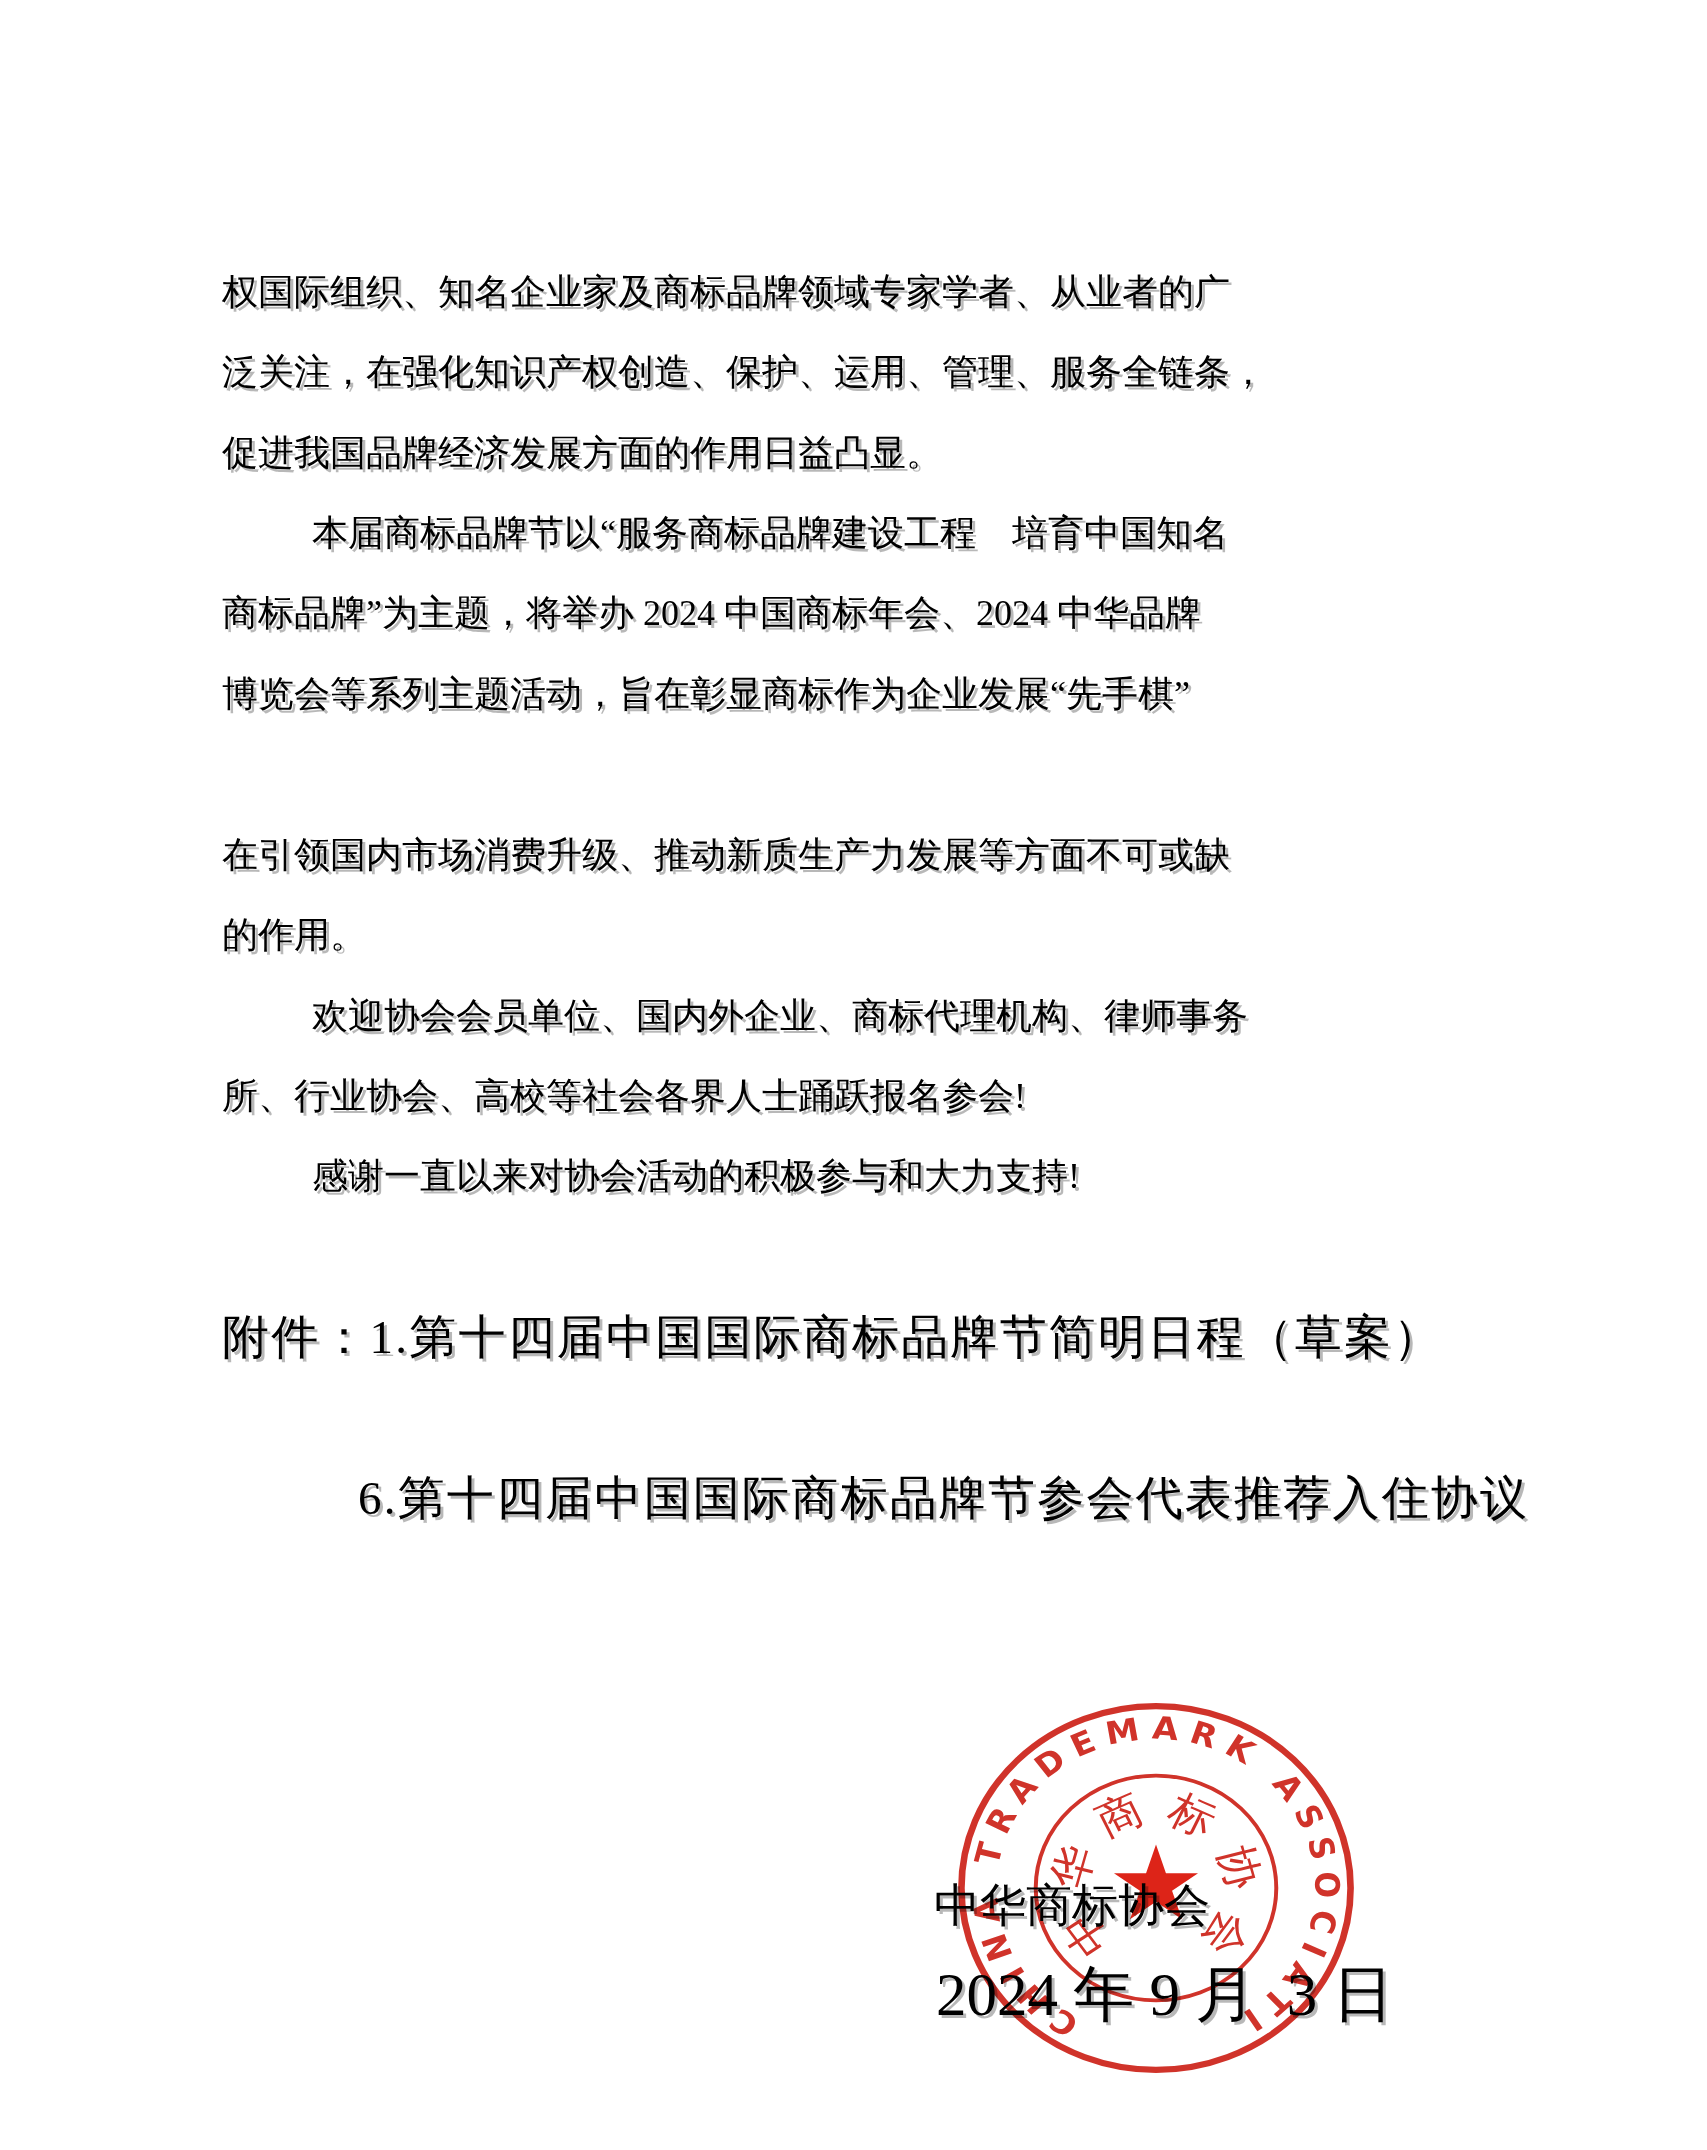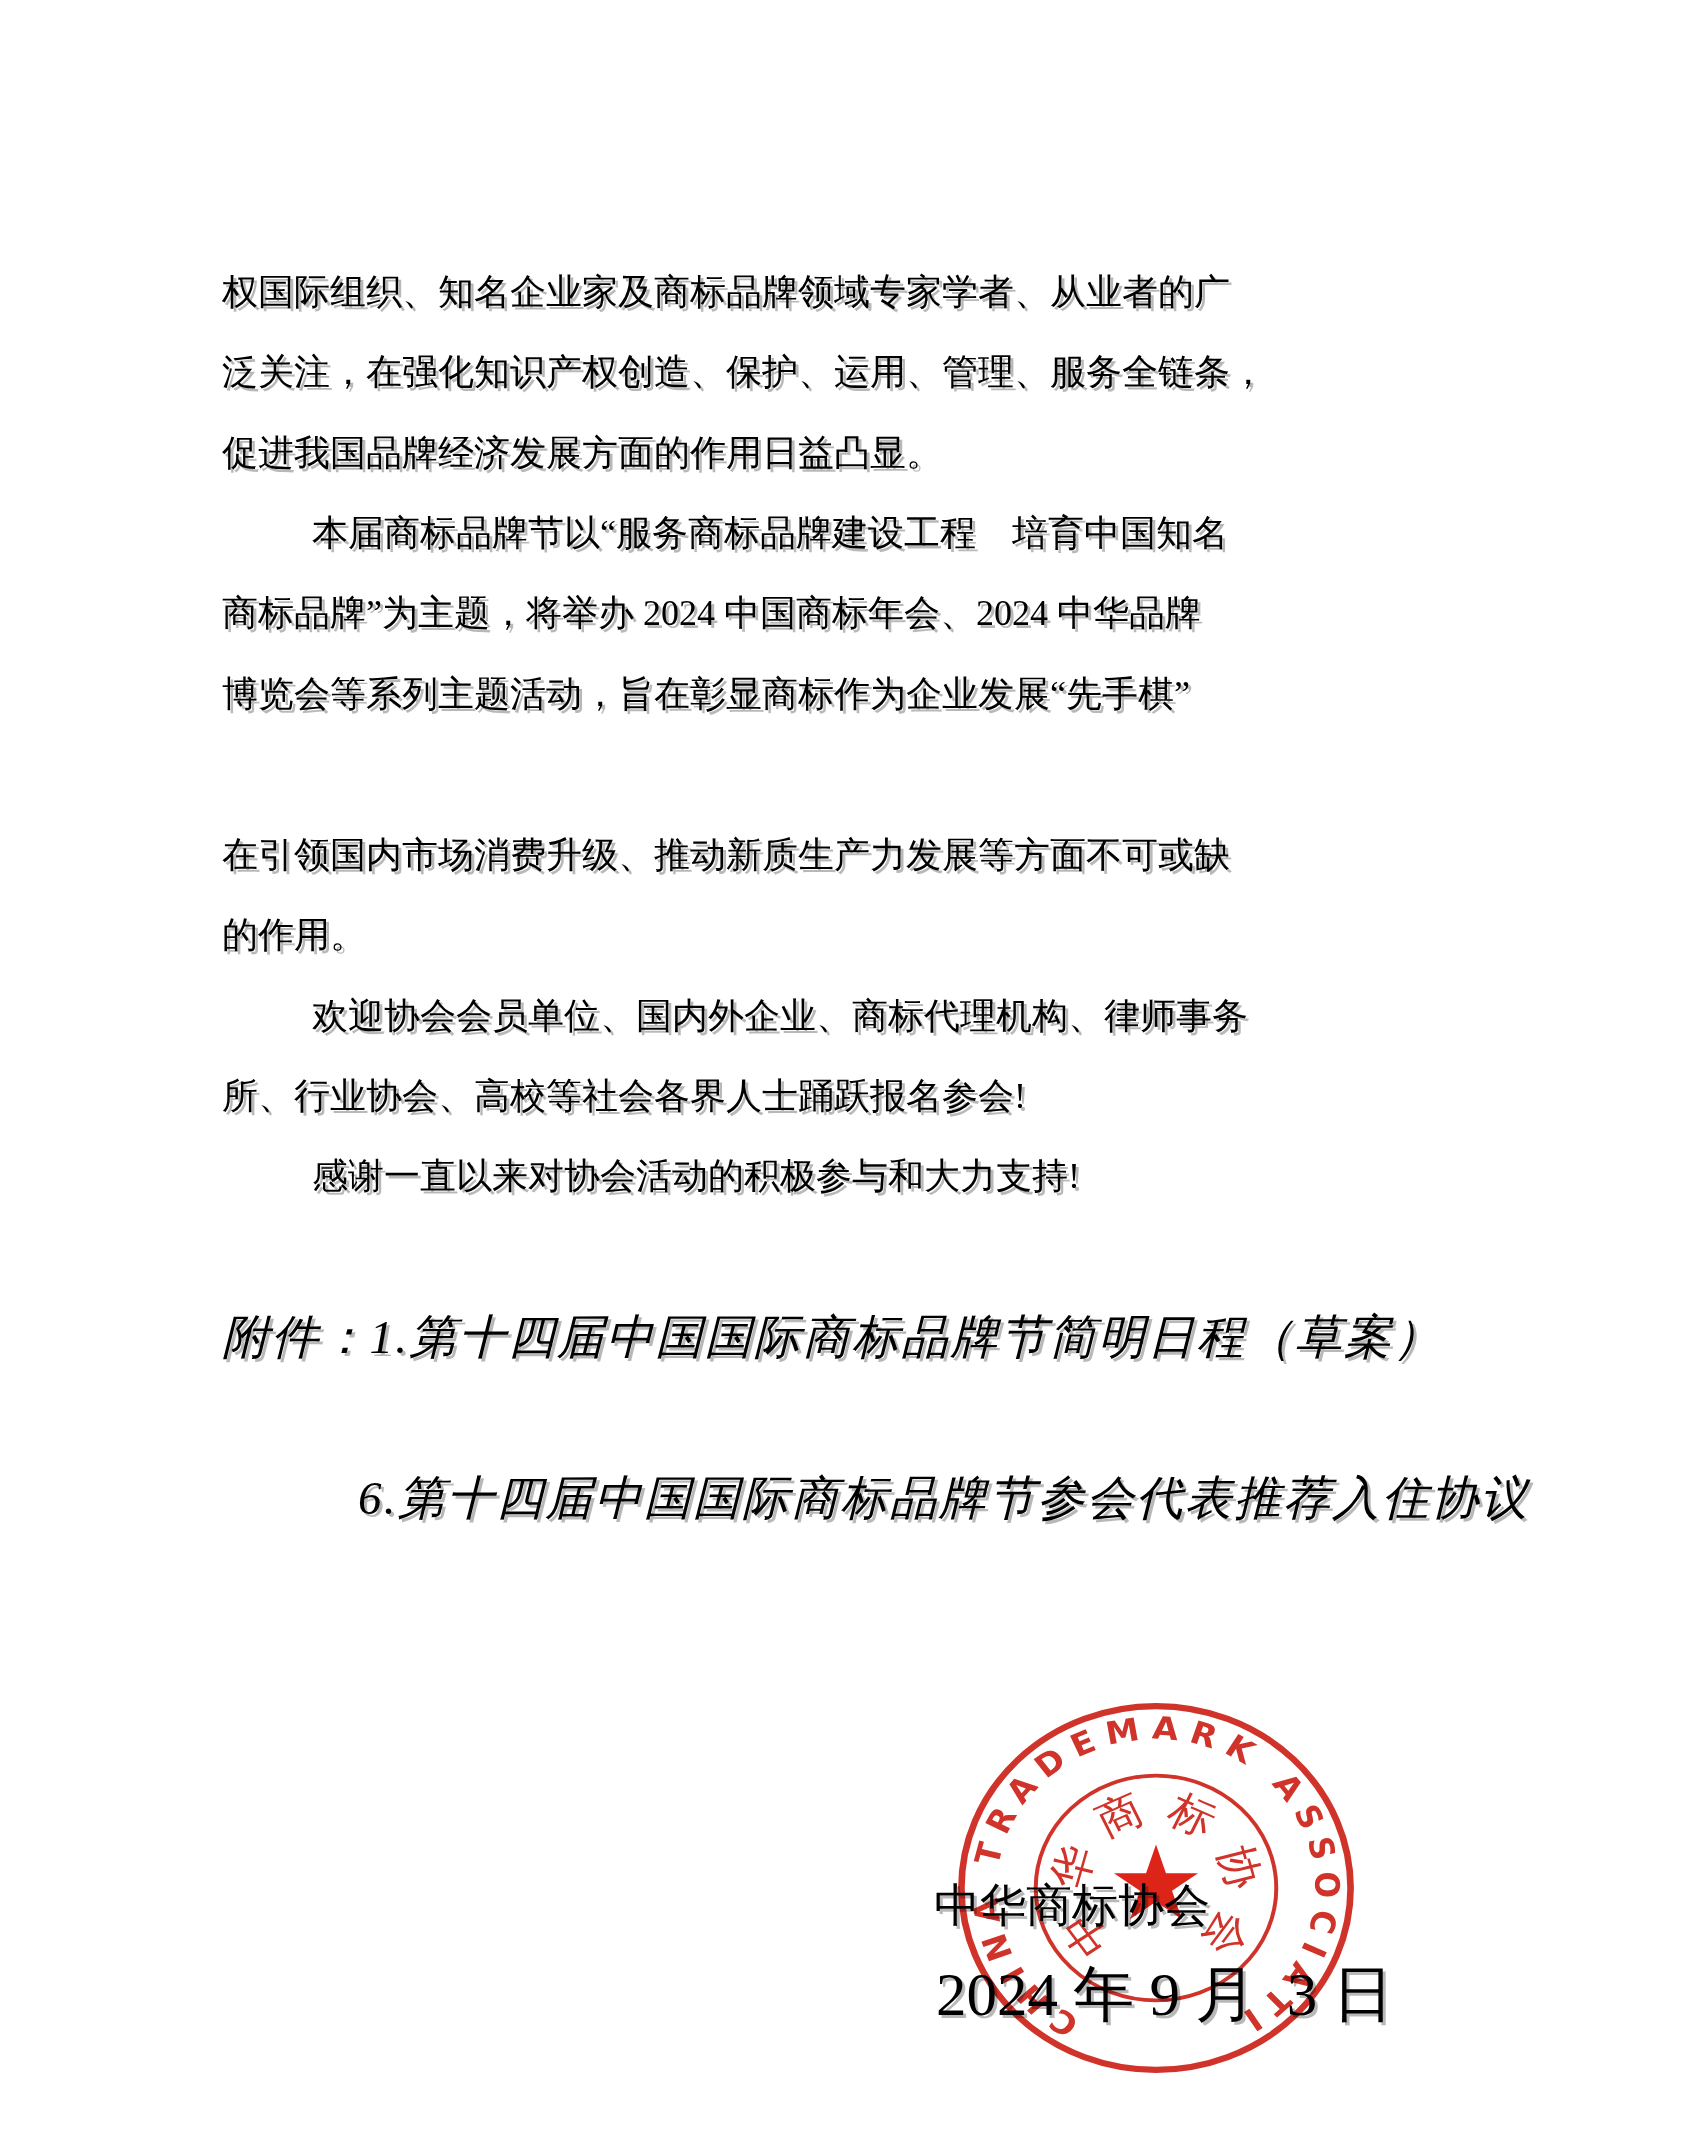--- a/index.html
+++ b/index.html
@@ -18,21 +18,21 @@
     left: 222px;
     width: 1265px;
     font-size: 36px;
     line-height: 80px;
     white-space: pre;
     text-shadow: 3px 2.6px 0 rgba(0,0,0,0.28);
   }
   .indent-2 { padding-left: 90px; }
   .indent-num { padding-left: 136px; }
   .indent-hotel { padding-left: 179px; }
-  .attach { font-size: 47px; letter-spacing: 2.2px; font-style: italic; }
+  .attach { font-size: 47px; letter-spacing: 2.2px; }
   .sig {
     position: absolute;
     font-size: 46px;
     line-height: 49px;
     white-space: pre;
     text-shadow: 3px 2.6px 0 rgba(0,0,0,0.28);
     z-index: 3;
   }
   .stamp-svg {
     position: absolute;

